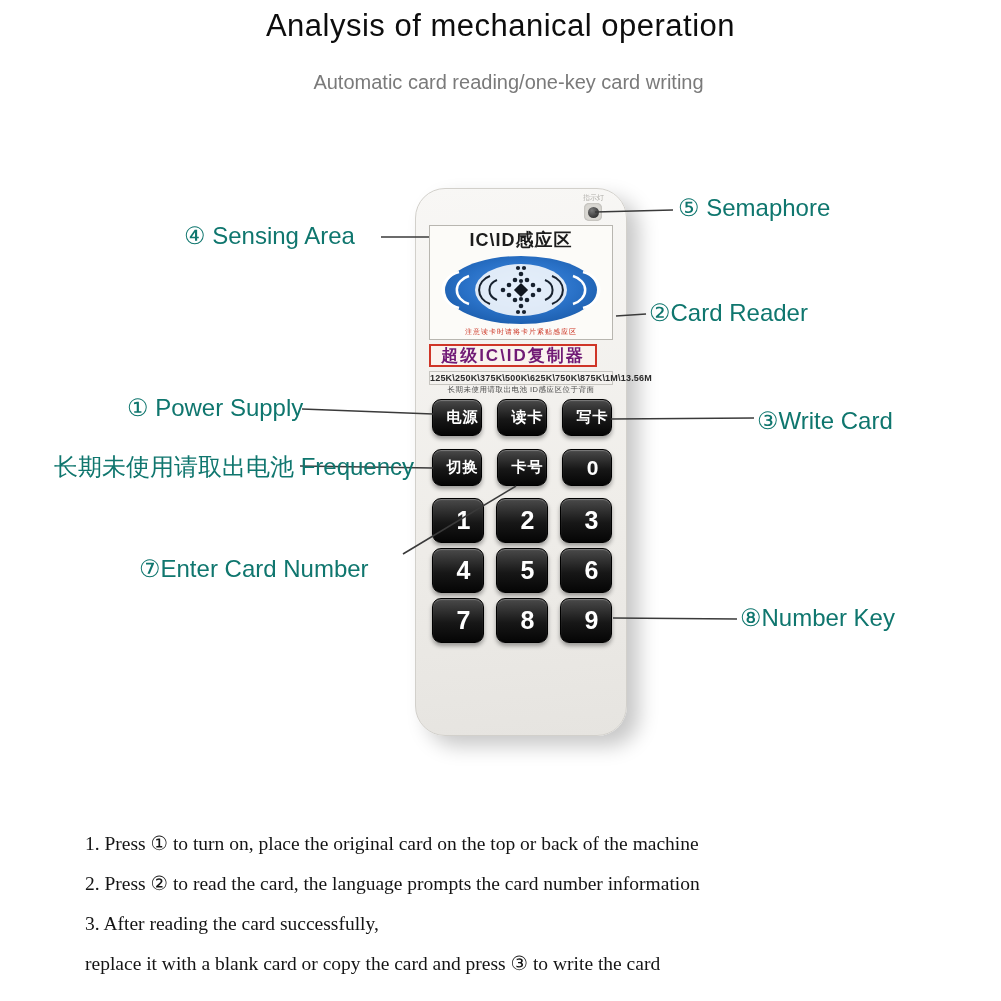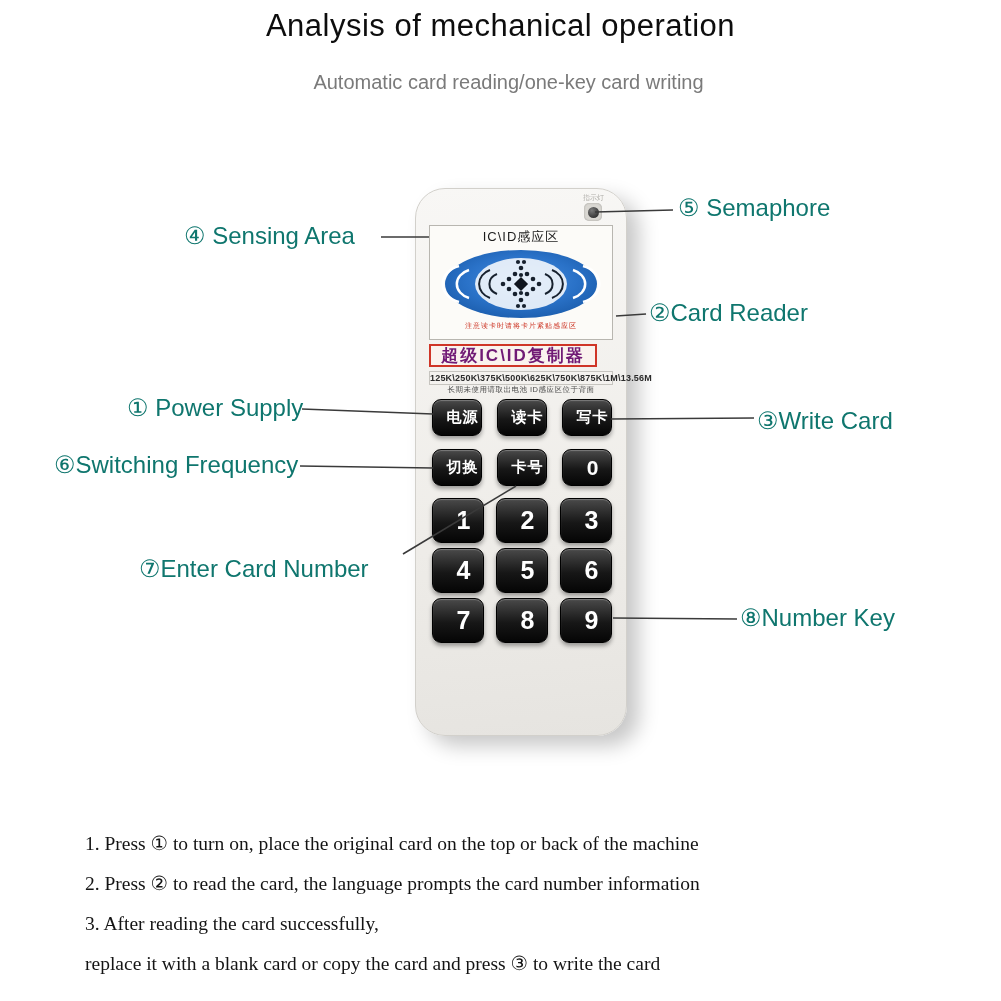--- a/index.html
+++ b/index.html
@@ -23,21 +23,21 @@
 
   .led-label { position:absolute; right:22px; top:4px; font-size:7px; color:#b0aeaa; }
   .led { position:absolute; right:24px; top:14px; width:18px; height:18px; border-radius:5px;
          background:#d9d7d2; box-shadow:inset 0 0 2px rgba(0,0,0,.3);
          display:flex; align-items:center; justify-content:center; }
   .led-dot { display:block; width:11px; height:11px; border-radius:50%;
              background:radial-gradient(circle at 35% 30%, #7a7a7a, #1c1c1c); }
 
   .sensing { position:absolute; left:13px; top:36px; width:184px; height:115px;
              background:#fcfbf8; border:1px solid #b8b6b0; }
-  .sensing-title { margin-top:2px; text-align:center; font-size:13px; font-weight:normal;
+  .sensing-title { margin-top:2px; text-align:center; font-size:18px; font-weight:bold;
                    color:#1c1c1c; letter-spacing:1px; }
   .rfid { display:block; margin:1px auto 0 auto; }
   .sensing-note { text-align:center; font-size:7px; color:#cc3322; letter-spacing:1px; }
 
   .brand { position:absolute; left:13px; top:155px; width:168px; height:23px;
            border:2px solid #cf3527; background:#faf3ee; color:#701a75;
            font-size:17px; font-weight:bold; letter-spacing:2px;
            text-align:center; line-height:20px; }
   .freq { position:absolute; left:13px; top:182px; width:184px; text-align:center;
           font-size:9px; font-weight:bold; color:#2a2a2a; letter-spacing:.2px;
@@ -172,21 +172,21 @@
         <div class="key digit">9</div>
       </div>
     </div>
   </div>
 
   <div class="callout co-semaphore">⑤ Semaphore</div>
   <div class="callout co-sensing">④  Sensing Area</div>
   <div class="callout co-power">① Power Supply</div>
   <div class="callout co-reader">②Card Reader</div>
   <div class="callout co-write">③Write Card</div>
-  <div class="callout co-switch">⑥Switching Frequency</div>
+  <div class="callout co-switch">长期未使用请取出电池 Frequency</div>
   <div class="callout co-number">⑧Number Key</div>
   <div class="callout co-enter">⑦Enter Card Number</div>
 
   <div class="instructions">
     <div class="instr">1. Press ① to turn on, place the original card on the top or back of the machine</div>
     <div class="instr">2. Press ② to read the card, the language prompts the card number information</div>
     <div class="instr">3. After reading the card successfully,</div>
     <div class="instr">replace it with a blank card or copy the card and press ③ to write the card</div>
   </div>
 

